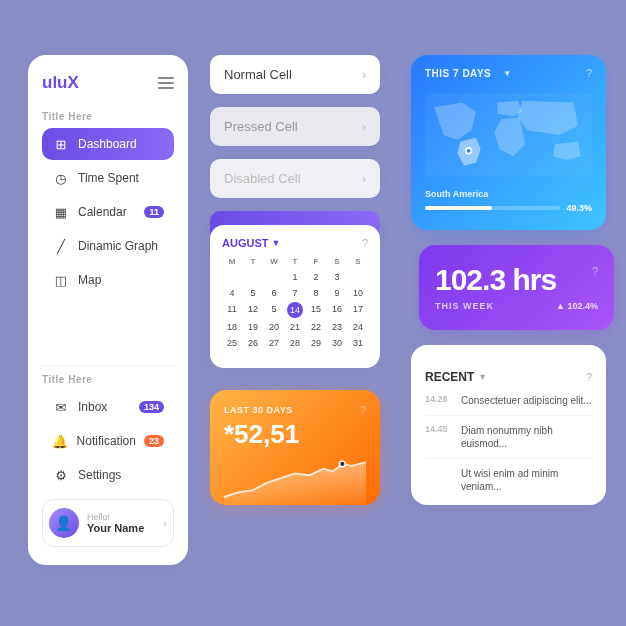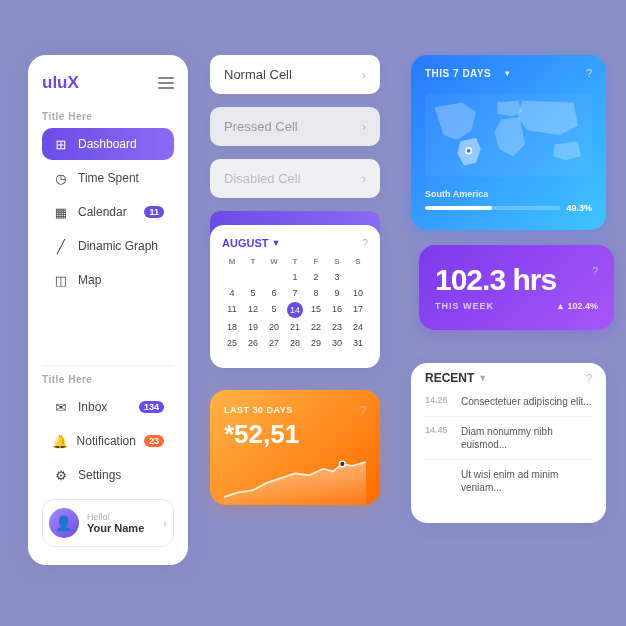--- a/index.html
+++ b/index.html
@@ -347,26 +347,26 @@
     .days30-chart {
       width: 100%;
       height: 55px;
       margin-top: 4px;
     }
 
     
     .recent-panel {
       position: absolute;
       right: 20px;
-      top: 363px;
+      top: 345px;
       width: 195px;
       height: 160px;
       background: #fff;
       border-radius: 16px;
-      padding: 8px 14px;
+      padding: 25px 14px;
       box-shadow: 0 4px 16px rgba(80,80,160,0.10);
     }
     .recent-header {
       display: flex;
       align-items: center;
       justify-content: space-between;
       margin-bottom: 10px;
     }
     .recent-title {
       font-size: 12px;

